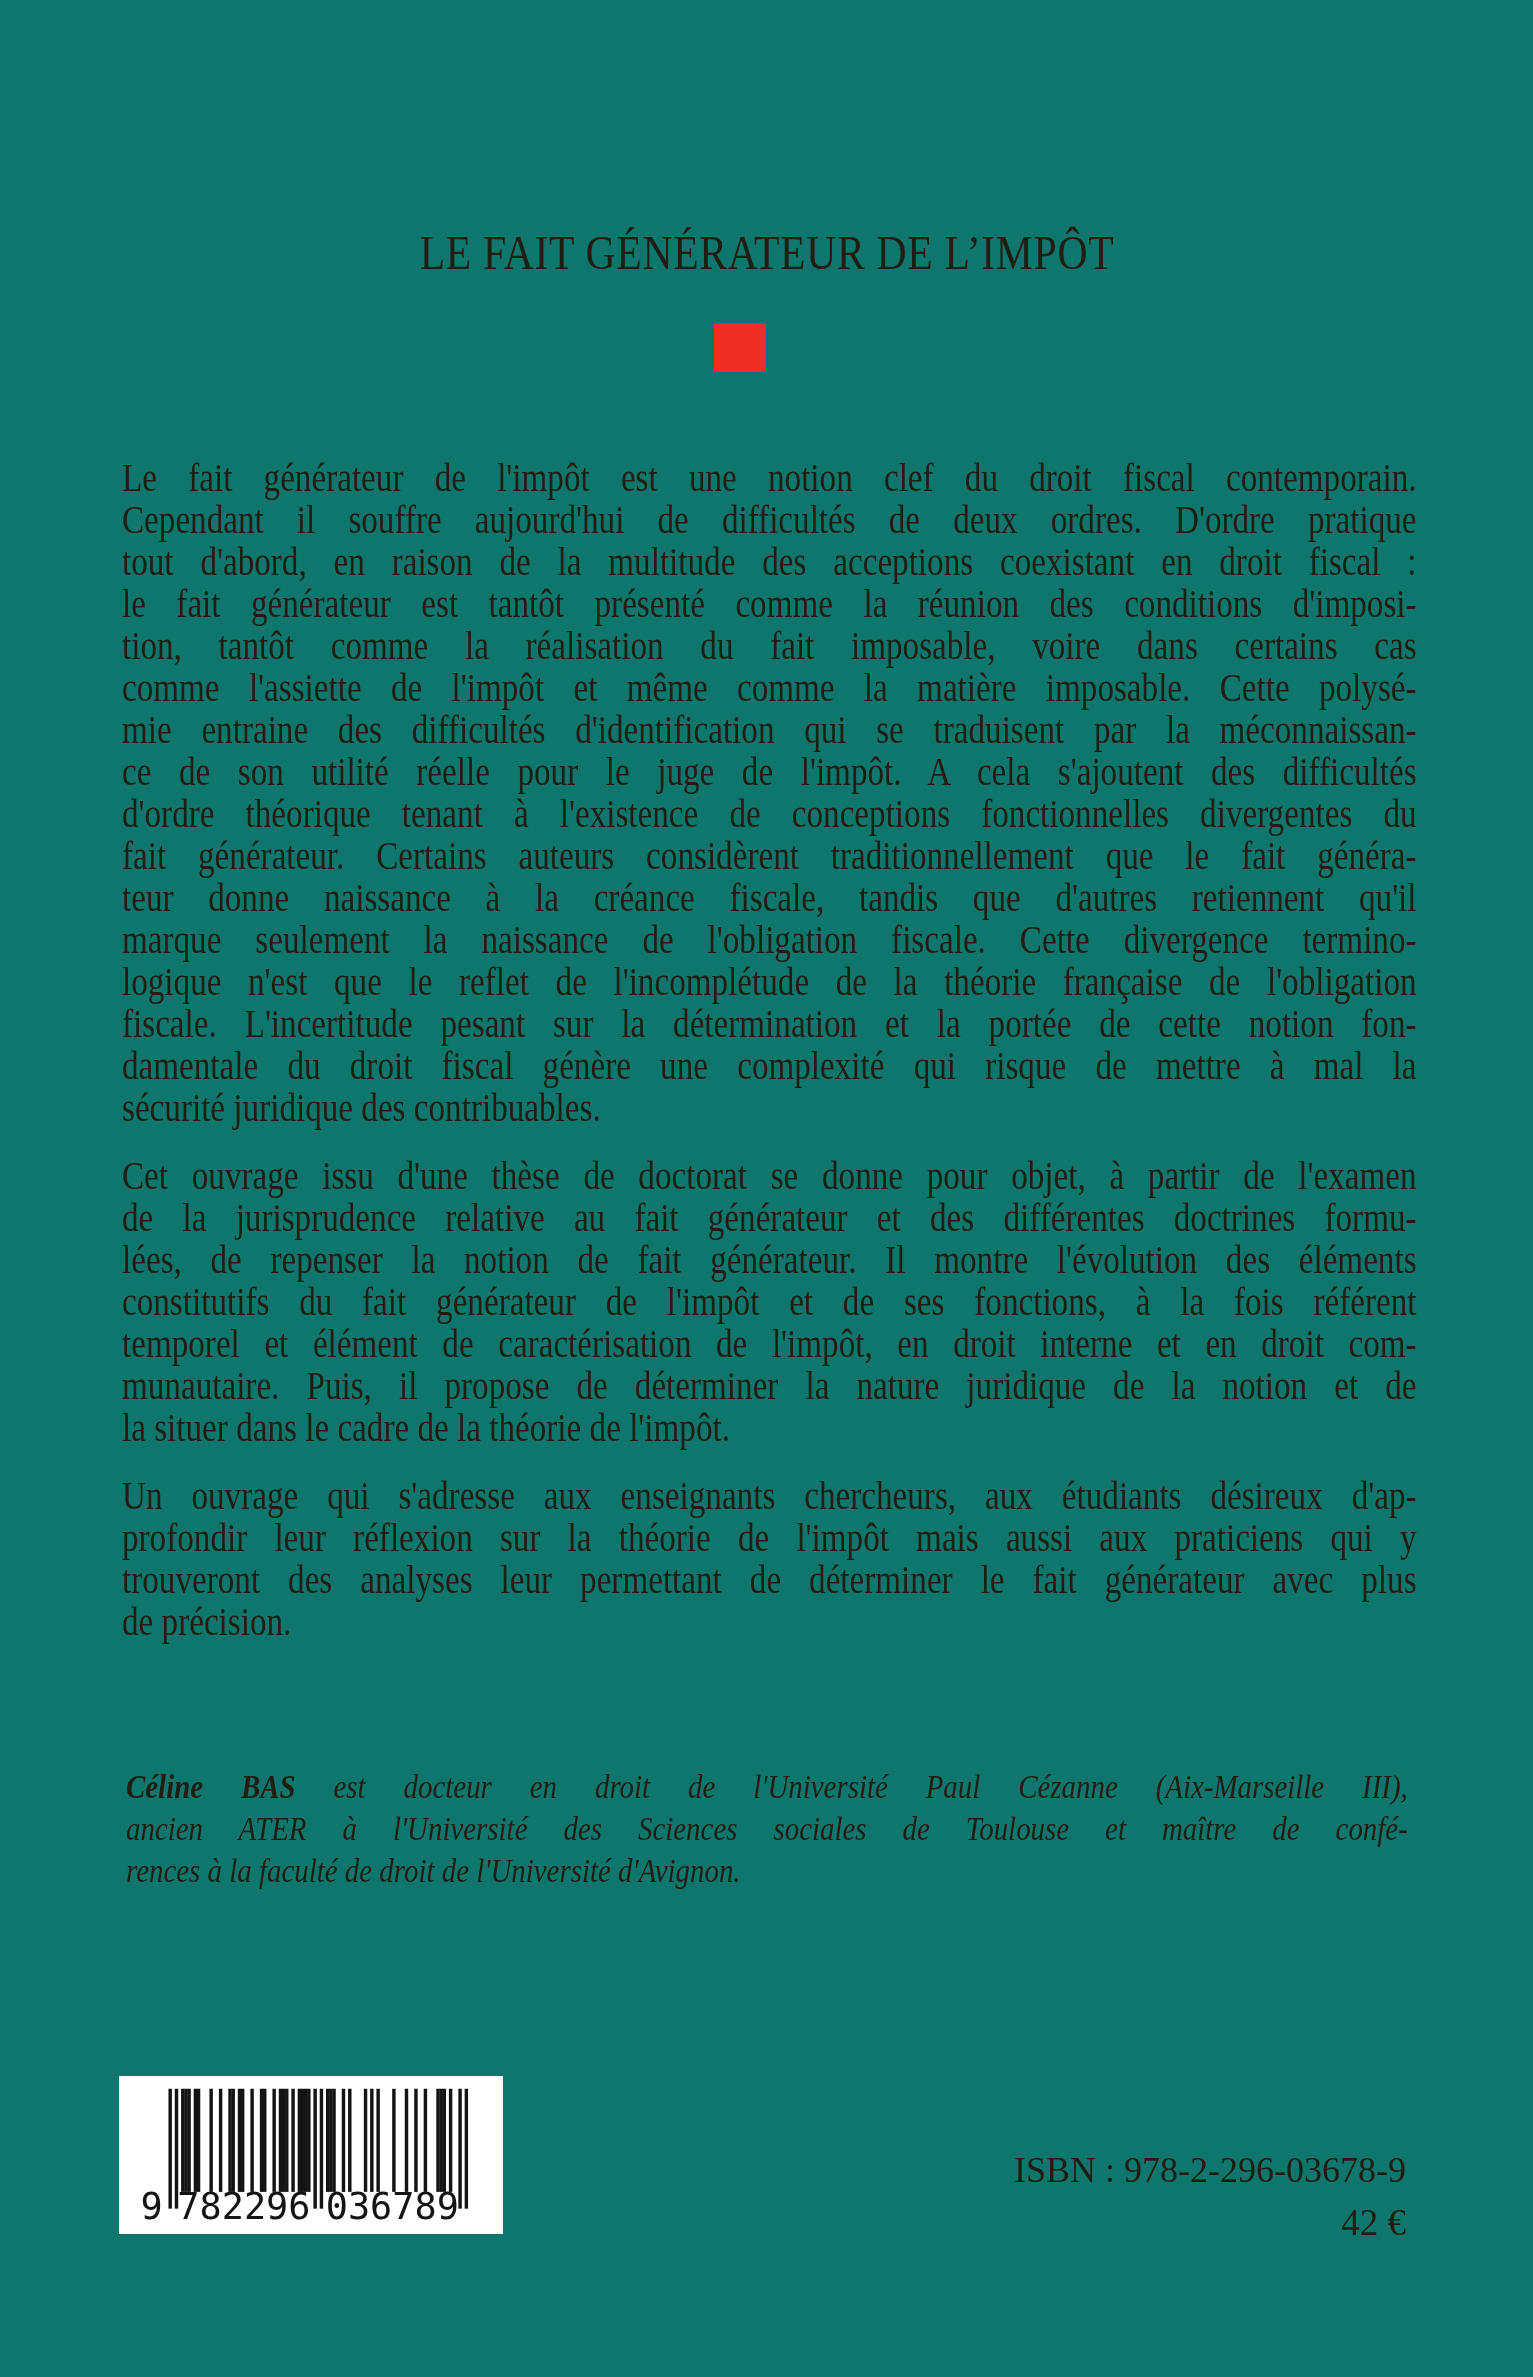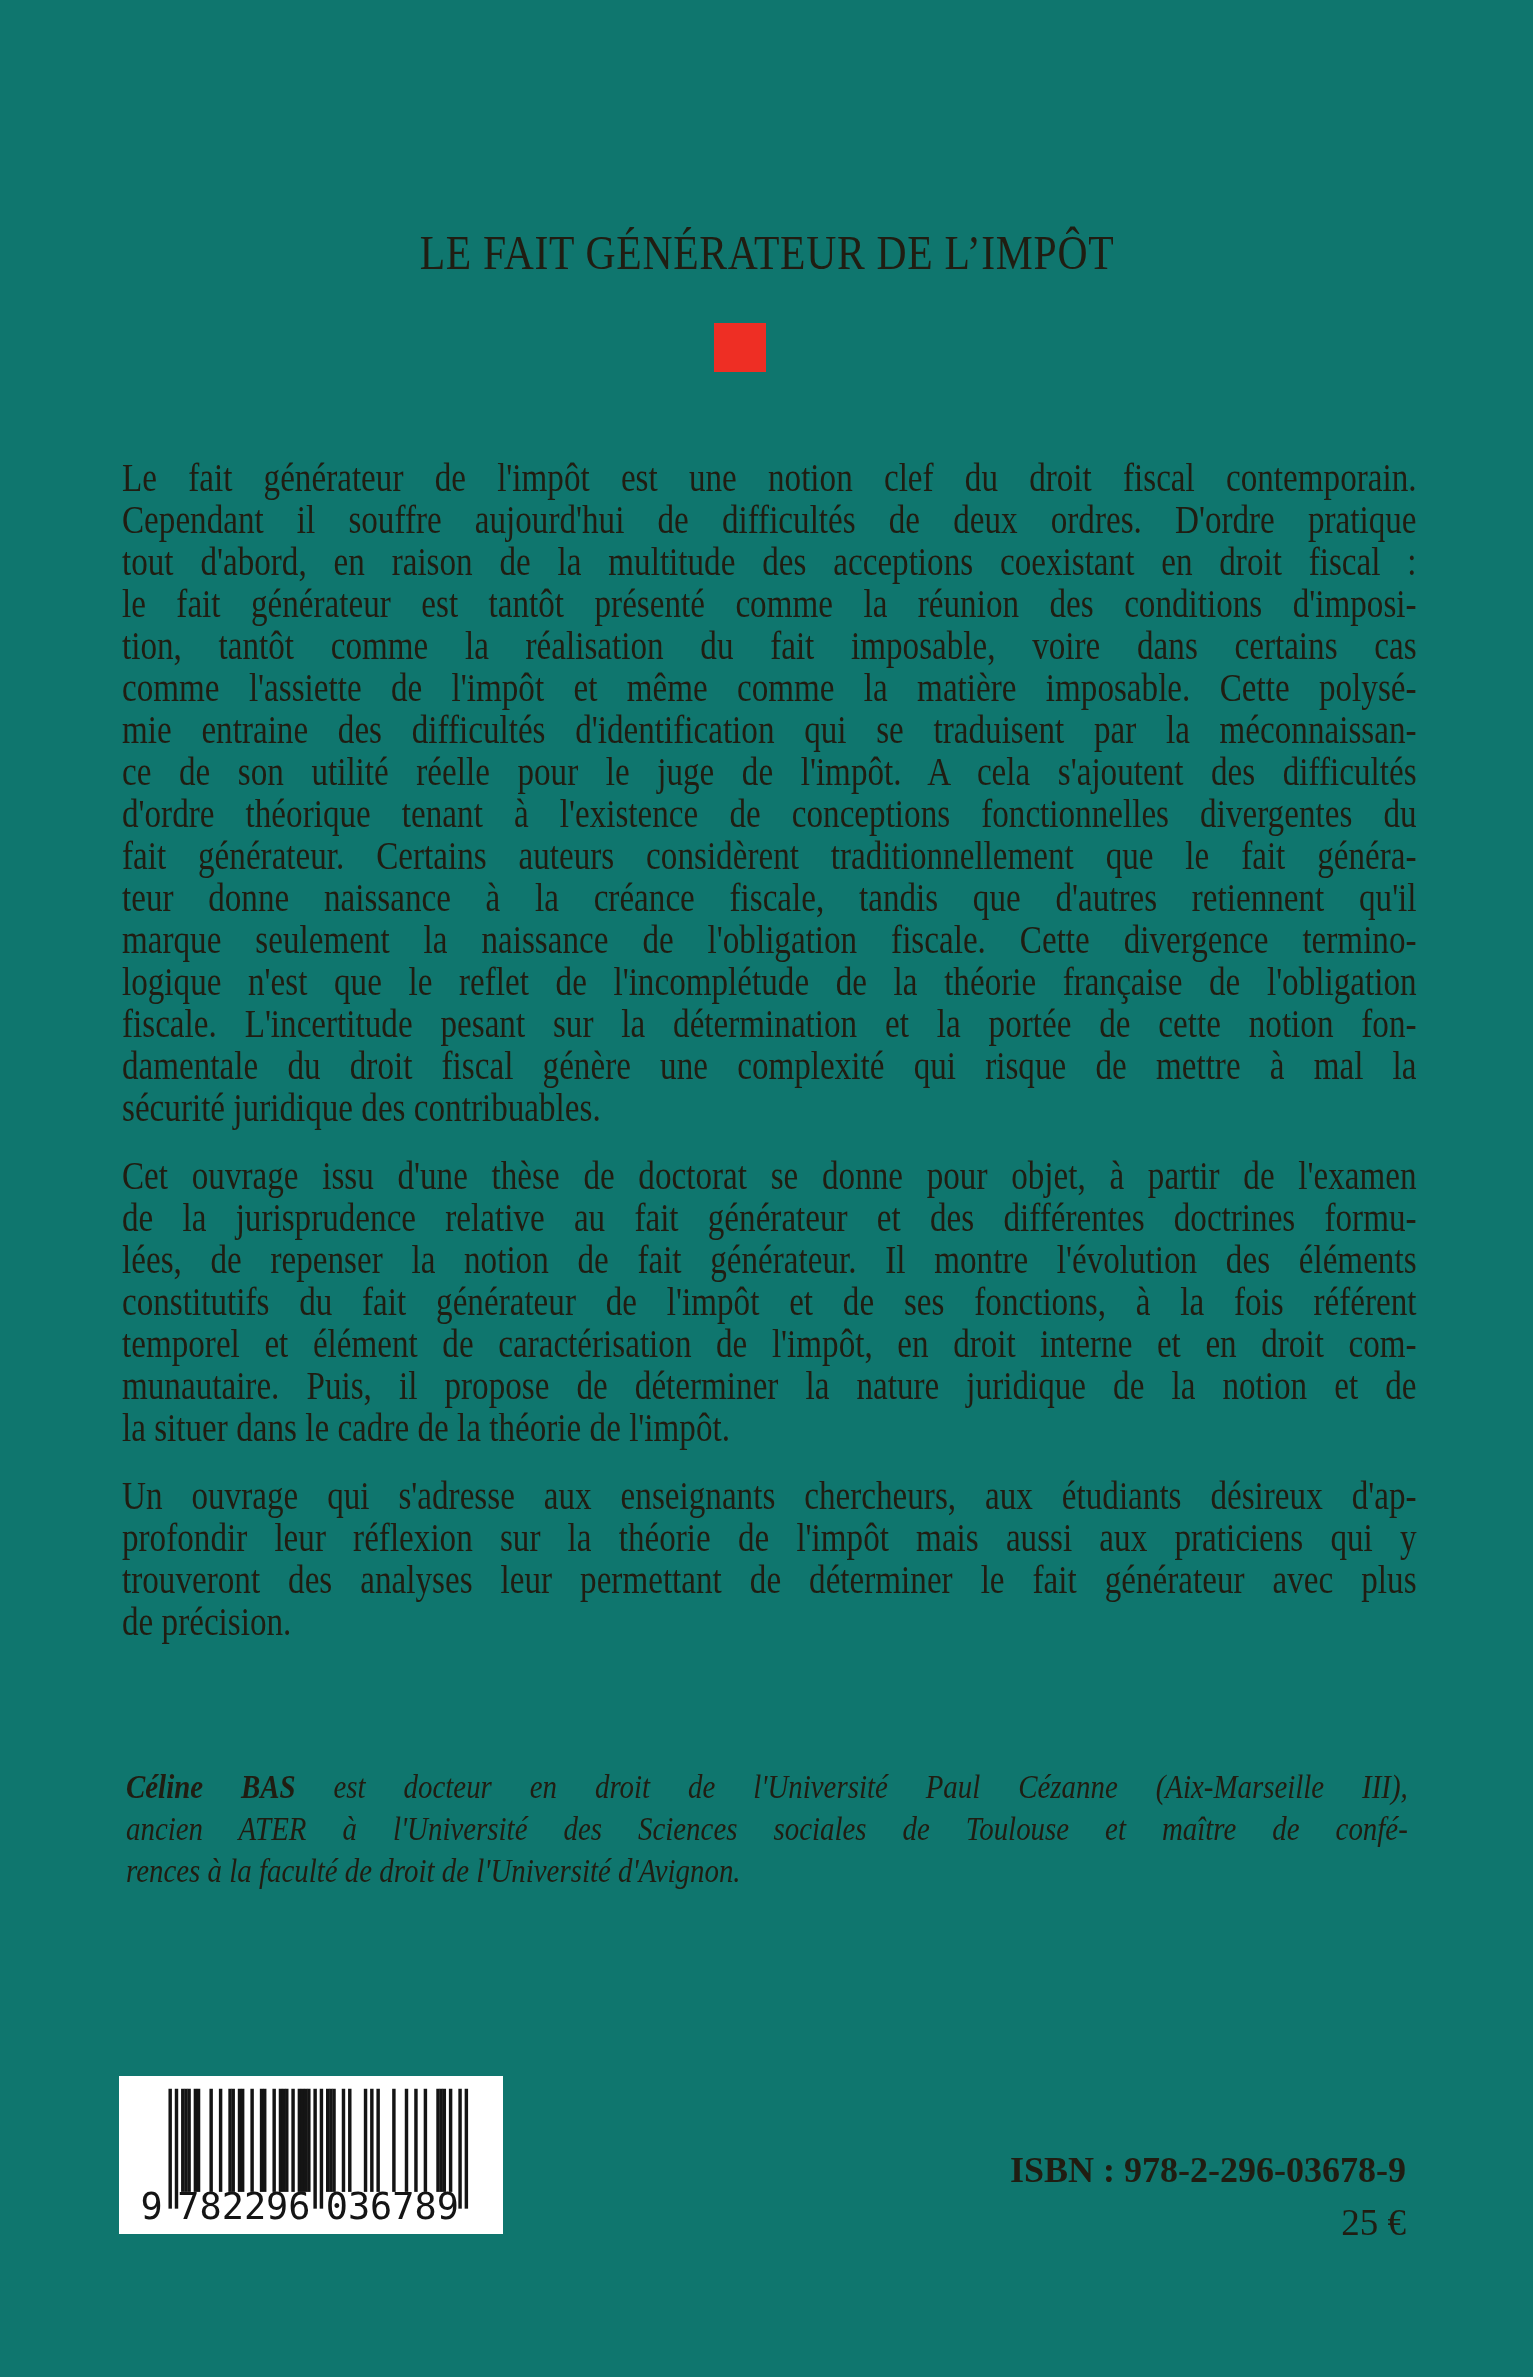--- a/index.html
+++ b/index.html
@@ -93,21 +93,20 @@
   }
 
   
   .isbn {
     position: absolute;
     right: 128px;
     top: 2151px;
     font-size: 36px;
     line-height: 39px;
     white-space: nowrap;
-    font-weight: bold;
   }
   .price {
     position: absolute;
     right: 128px;
     top: 2203px;
     font-size: 37px;
     line-height: 40px;
     white-space: nowrap;
   }
 </style>
@@ -214,16 +213,16 @@
           <rect x="404.74" y="15" width="4.11" height="143"></rect>
           <rect x="412.25" y="15" width="4.11" height="143"></rect>
         </g>
       <text class="barcode-digits" x="52" y="170" text-anchor="end">9</text>
       <text class="barcode-digits" x="149" y="170" text-anchor="middle">782296</text>
       <text class="barcode-digits" x="326" y="170" text-anchor="middle">036789</text>
     </svg>
   </div>
 
   <div class="isbn">ISBN : 978-2-296-03678-9</div>
-  <div class="price">25 €</div>
+  <div class="price">42 €</div>
 
 </div>
 
 
 </body></html>

